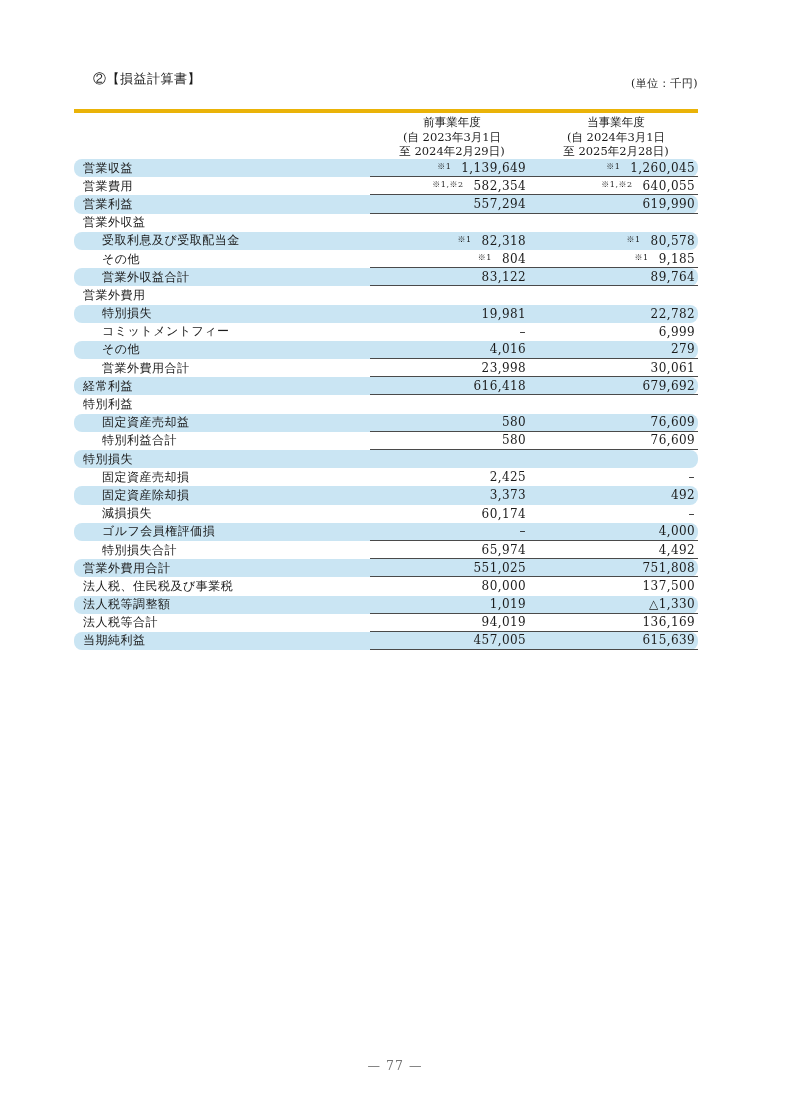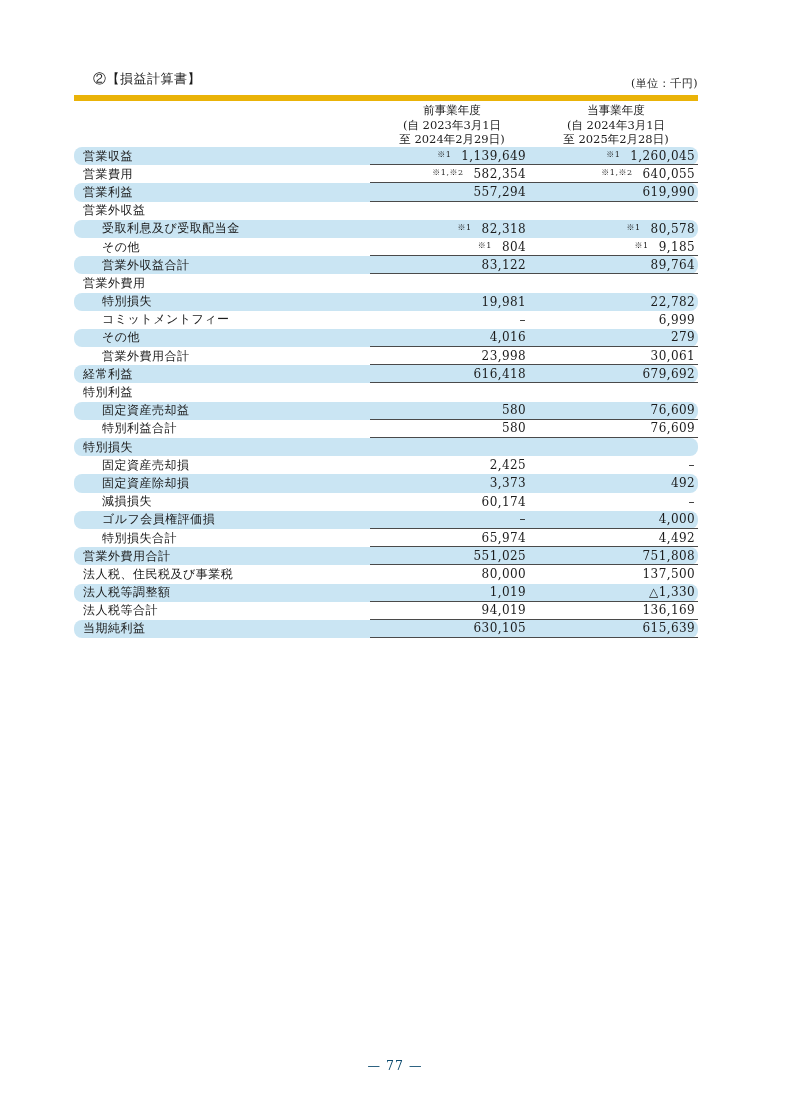--- a/index.html
+++ b/index.html
@@ -28,23 +28,23 @@
     left: 74px;
     top: 76px;
     width: 624px;
     text-align: right;
     font-size: 11px;
     letter-spacing: 0.5px;
   }
   .pl-table {
     position: absolute;
     left: 74px;
-    top: 95px;
+    top: 109px;
     width: 624px;
-    border-top: 6px solid #eab308;
+    border-top: 4px solid #eab308;
   }
   .thead { display: flex; height: 46px; }
   .head-spacer { width: 296px; }
   .head-col {
     width: 164px;
     text-align: center;
     font-size: 11.5px;
     line-height: 14.5px;
     padding-top: 2px;
     white-space: nowrap;
@@ -83,21 +83,21 @@
     font-size: 12px;
     letter-spacing: 0.4px;
   }
   .footer {
     position: absolute;
     left: 0;
     top: 1058px;
     width: 100%;
     text-align: center;
     font-size: 12.5px;
-    color: #0c4a6e;
+    color: #737373;
     letter-spacing: 1px;
   }
 </style>
 </head>
 <body>
 
 <div class="sheet">
 
   <div class="doc-title">②【損益計算書】</div>
 
@@ -427,21 +427,21 @@
     <div class="cell num c2">
 
       <span class="val v2">136,169</span>
     </div>
   </div>
 
   <div class="row shade rule">
     <div class="cell label">当期純利益</div>
     <div class="cell num c1">
 
-      <span class="val v1">630,105</span>
+      <span class="val v1">457,005</span>
     </div>
     <div class="cell num c2">
 
       <span class="val v2">615,639</span>
     </div>
   </div>
 </div>
   </div>
 
   <div class="footer">— 77 —</div>

